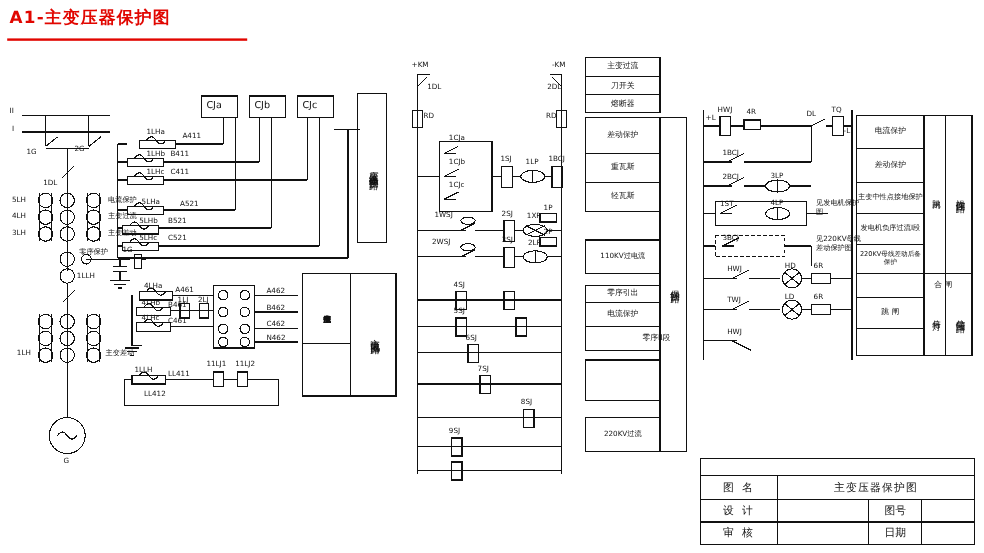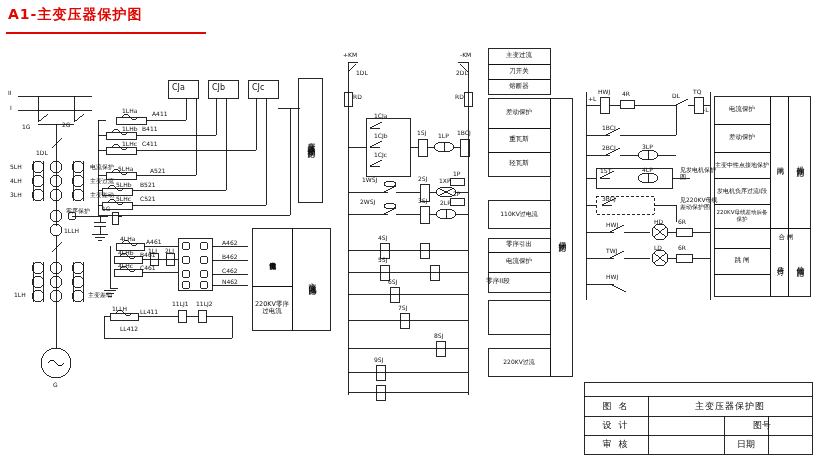--- a/index.html
+++ b/index.html
@@ -406,23 +406,20 @@
   <div class="lbl" style="left:222px;top:268px;">C462</div>
   <div class="lbl" style="left:222px;top:279px;">N462</div>
   <div class="lbl" style="left:112px;top:306px;">1LLH</div>
   <div class="lbl" style="left:140px;top:309px;">LL411</div>
   <div class="lbl" style="left:120px;top:326px;">LL412</div>
   <div class="lbl" style="left:172px;top:301px;">11LJ1</div>
   <div class="lbl" style="left:196px;top:301px;">11LJ2</div>
 
   <div class="vlbl" style="left:298px;top:78px;width:24px;height:124px;">变压器纵差保护回路</div>
   <div class="vlbl" style="left:252px;top:228px;width:40px;height:58px;font-size:6.5px;letter-spacing:0;">低压过流保护和负序电流</div>
-  <div class="box-lbl" style="left:252px;top:286px;width:40px;height:44px;font-size:6.5px;">
-      <span>220KV零序过电流</span>
-    </div>
   <div class="vlbl" style="left:292px;top:228px;width:38px;height:102px;">交流电流回路</div>
   <div class="vlbl" style="left:550px;top:98px;width:22px;height:278px;">保护回路</div>
   <div class="vlbl" style="left:770px;top:96px;width:18px;height:132px;font-size:7px;">跳闸</div>
   <div class="vlbl" style="left:788px;top:96px;width:22px;height:132px;">操作回路</div>
   <div class="vlbl" style="left:770px;top:228px;width:18px;height:68px;font-size:7px;">信号灯</div>
   <div class="vlbl" style="left:788px;top:228px;width:22px;height:68px;">信号回路</div>
 
   <div class="box-lbl" style="left:488px;top:48px;width:62px;height:16px;">
       <span>主变过流</span>
     </div>
@@ -443,21 +440,21 @@
     </div>
   <div class="box-lbl" style="left:488px;top:200px;width:62px;height:28px;font-size:6px;">
       <span>110KV过电流</span>
     </div>
   <div class="box-lbl" style="left:488px;top:238px;width:62px;height:14px;">
       <span>零序引出</span>
     </div>
   <div class="box-lbl" style="left:488px;top:252px;width:62px;height:20px;">
       <span>电流保护</span>
     </div>
-  <div class="box-lbl" style="left:467px;top:272px;width:62px;height:20px;">
+  <div class="box-lbl" style="left:516px;top:272px;width:62px;height:20px;">
       <span>零序II段</span>
     </div>
   <div class="box-lbl" style="left:488px;top:348px;width:62px;height:28px;font-size:6px;">
       <span>220KV过流</span>
     </div>
 
   <div class="lbl" style="left:343px;top:52px;">+KM</div>
   <div class="lbl" style="left:460px;top:52px;">-KM</div>
   <div class="lbl" style="left:356px;top:70px;">1DL</div>
   <div class="lbl" style="left:456px;top:70px;">2DL</div>
@@ -524,17 +521,17 @@
   <div class="box-lbl" style="left:714px;top:228px;width:56px;height:20px;margin-left:44px;">
       <span>合  闸</span>
     </div>
   <div class="box-lbl" style="left:714px;top:248px;width:56px;height:26px;">
       <span>跳  闸</span>
     </div>
 
   <div class="tb" style="left:584px;top:396px;width:64px;height:20px;">图  名</div>
   <div class="tb" style="left:648px;top:396px;width:164px;height:20px;letter-spacing:1px;font-family:Liberation Serif, serif;">主变压器保护图</div>
   <div class="tb" style="left:584px;top:416px;width:64px;height:19px;">设  计</div>
-  <div class="tb" style="left:724px;top:416px;width:44px;height:19px;letter-spacing:0;padding-left:16px;">图号</div>
+  <div class="tb" style="left:724px;top:416px;width:44px;height:19px;letter-spacing:0;">图号</div>
   <div class="tb" style="left:584px;top:435px;width:64px;height:19px;">审  核</div>
   <div class="tb" style="left:724px;top:435px;width:44px;height:19px;letter-spacing:0;">日期</div>
 
 </div>
 
 </body></html>

